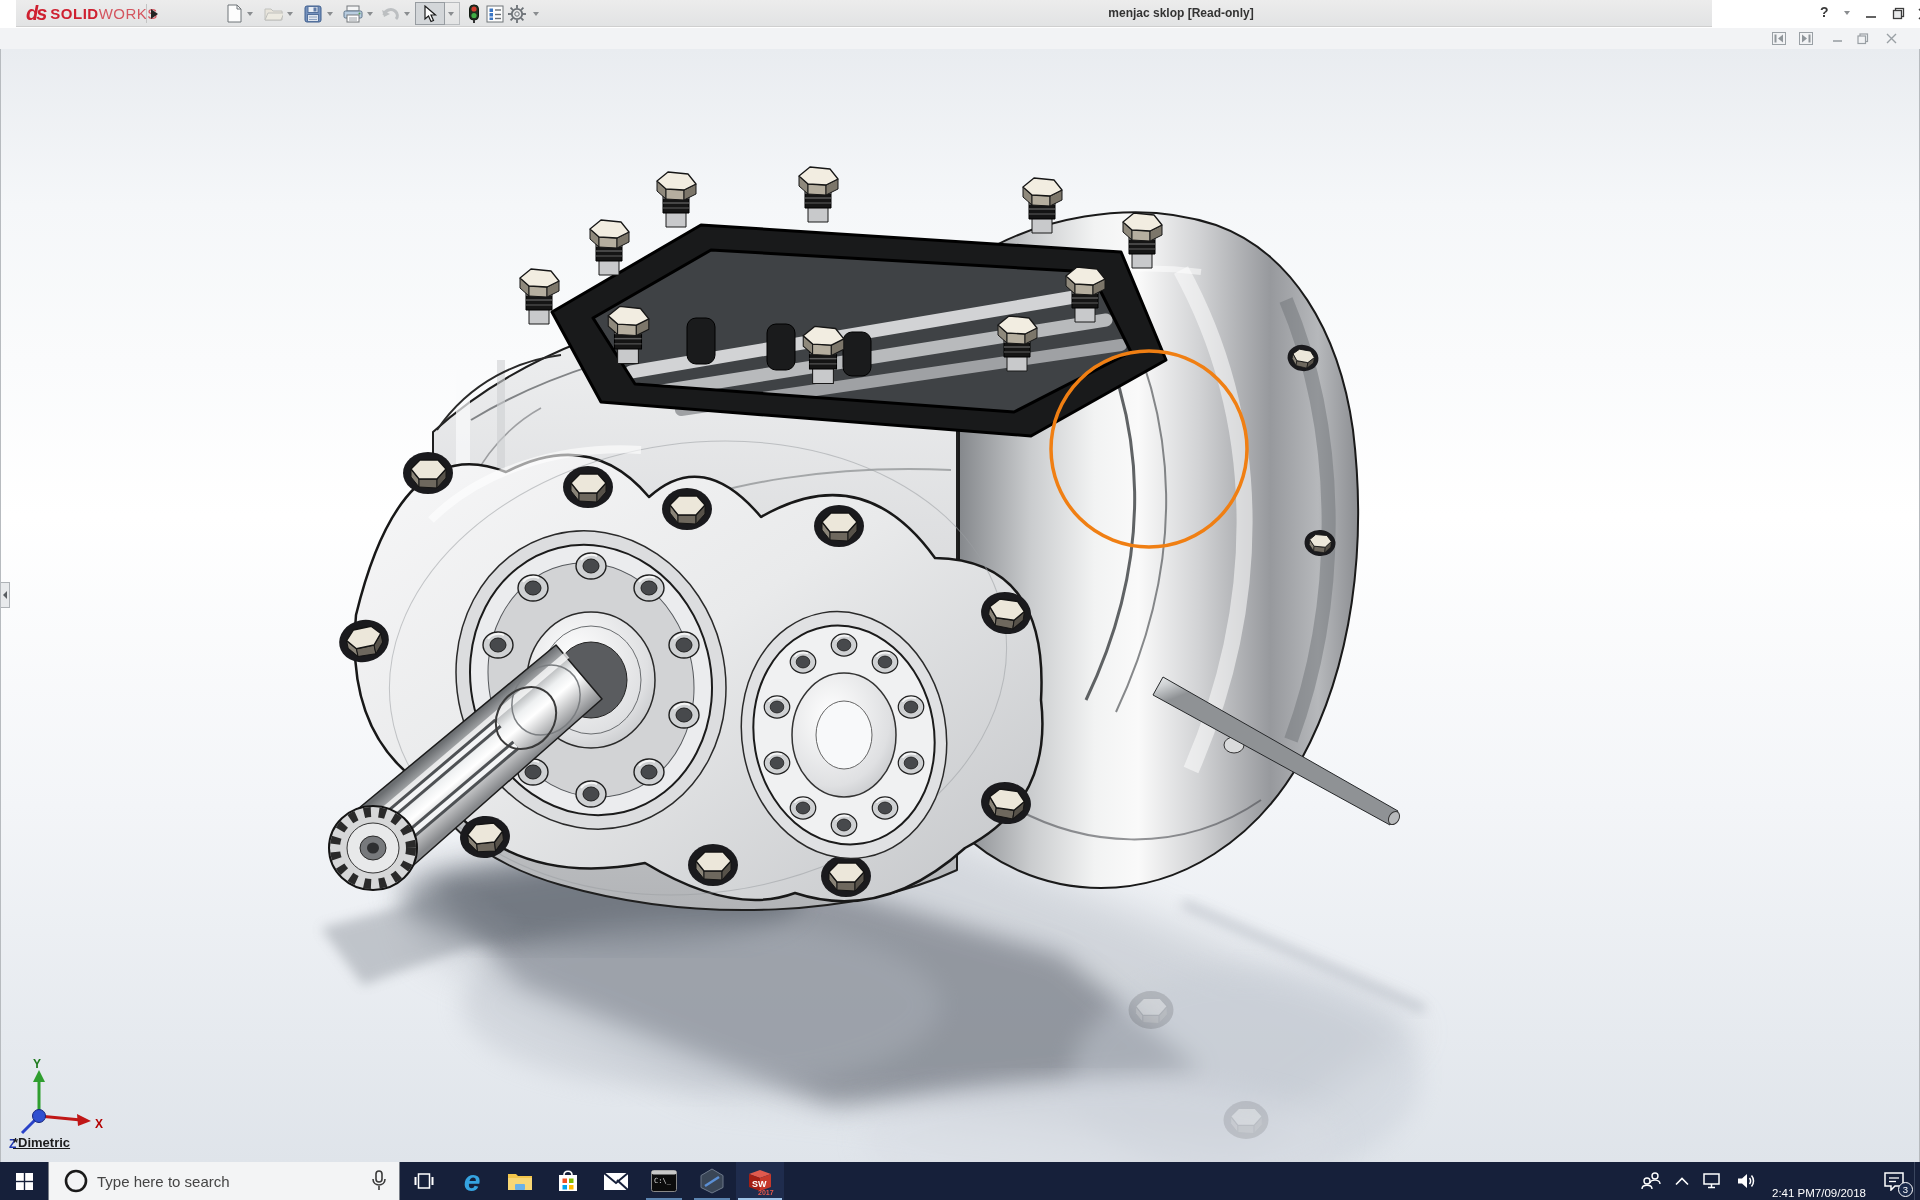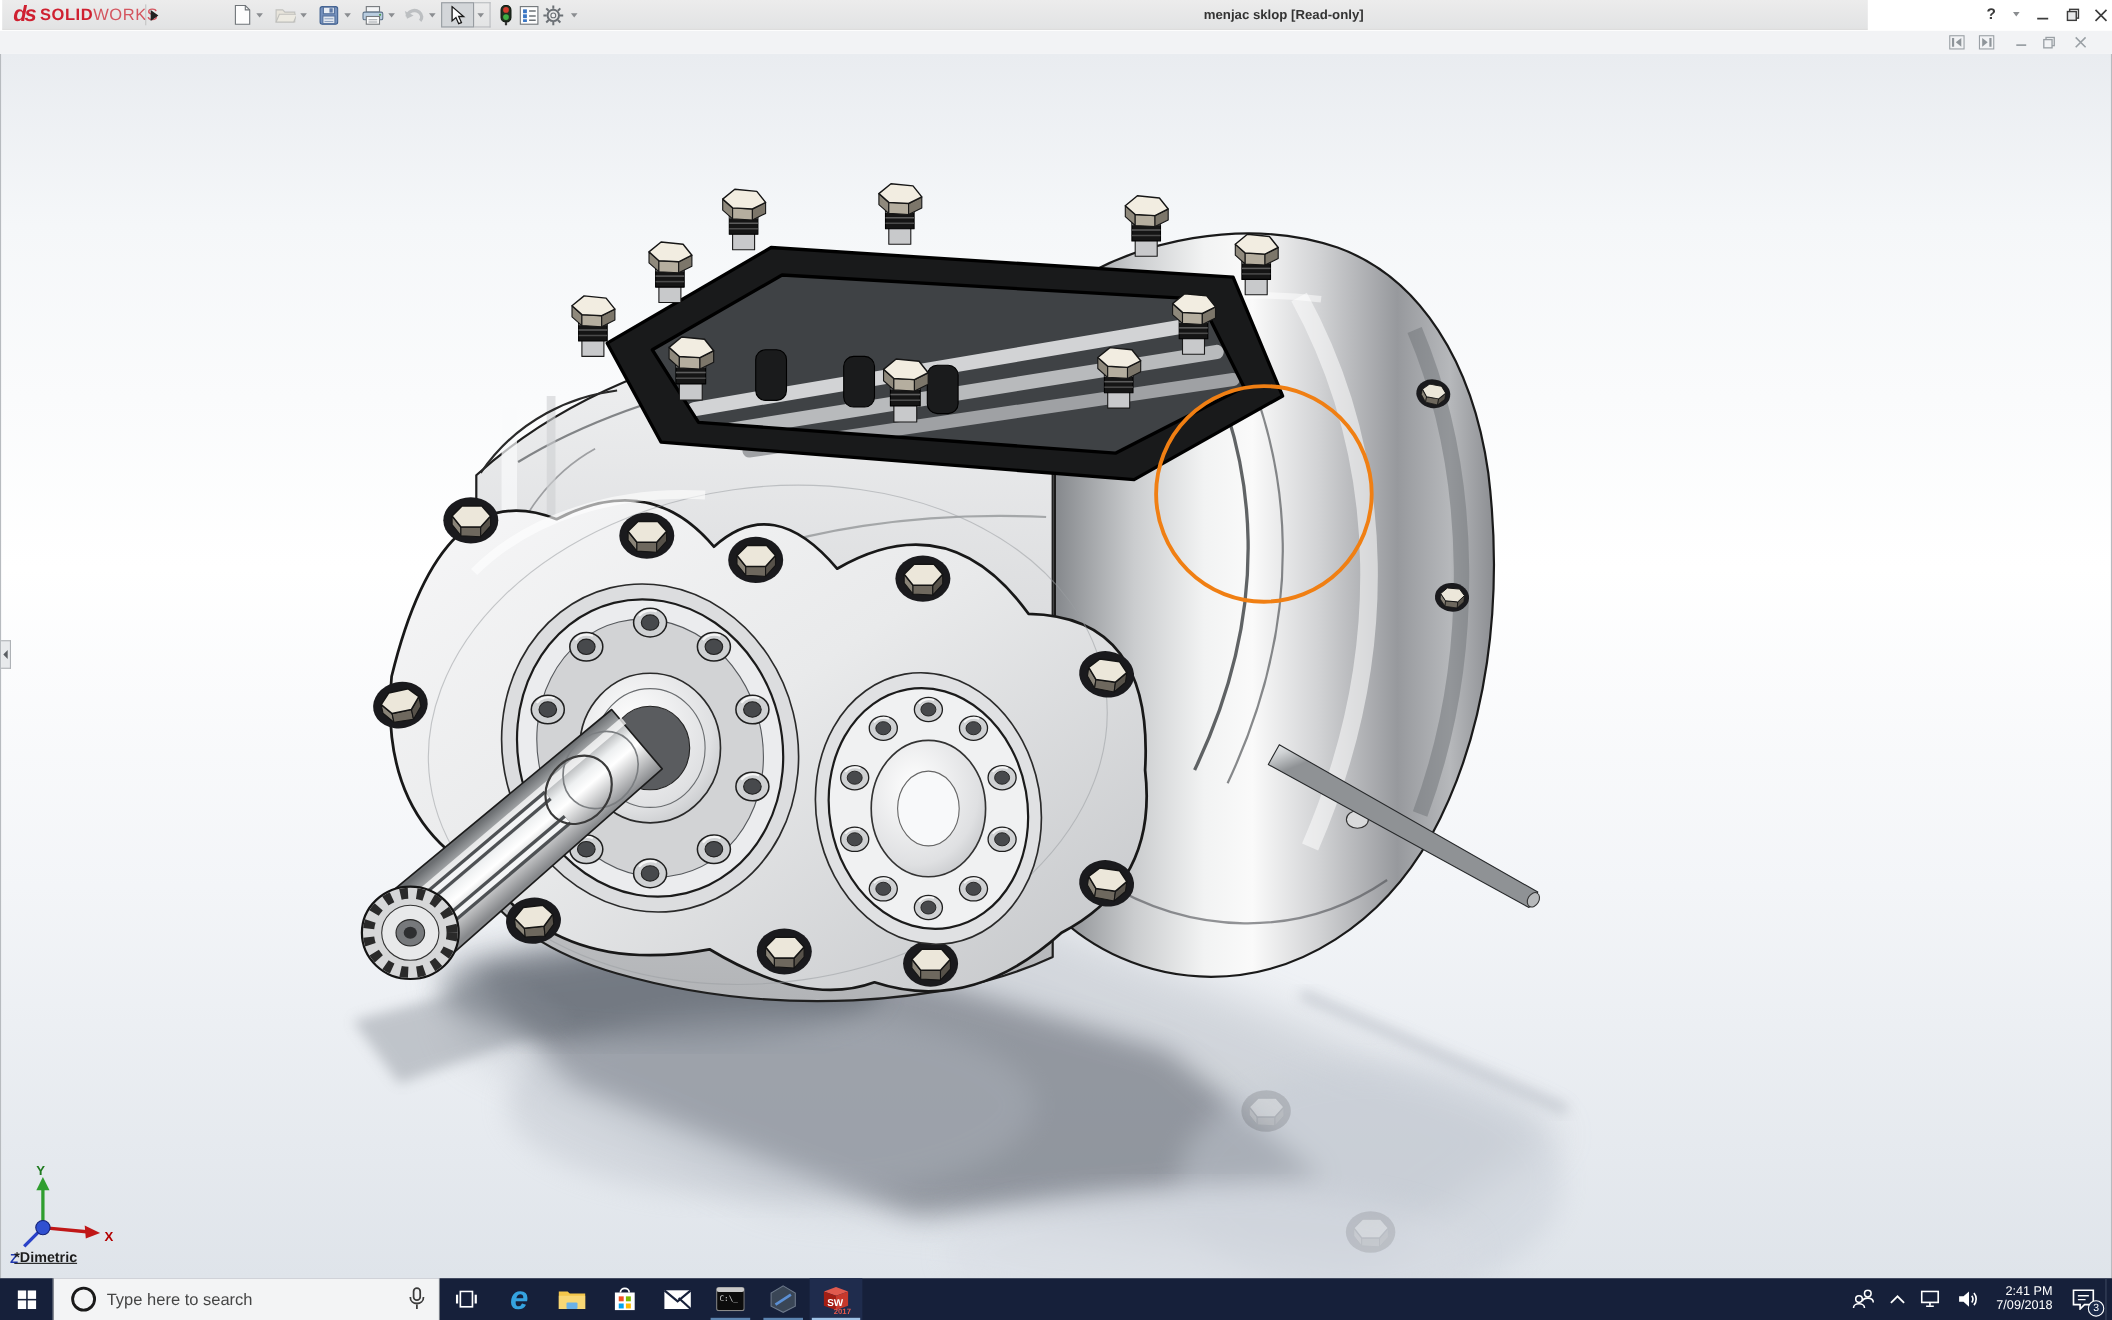--- a/index.html
+++ b/index.html
@@ -1,19 +1,19 @@
 <!DOCTYPE html>
 <html><head>
 <meta charset="utf-8">
 <style>
   * { margin:0; padding:0; box-sizing:border-box; }
   html,body { width:1920px; height:1200px; overflow:hidden; font-family:"Liberation Sans",sans-serif; background:#fff; }
 
   
-  #titlebar { position:absolute; left:2px; top:0; width:1696px; height:27px;
+  #titlebar { position:absolute; left:16px; top:0; width:1696px; height:27px;
     background:linear-gradient(#ececec,#e2e3e4); border-bottom:1px solid #cfcfcf; z-index:50; }
   #sw-logo { position:absolute; left:10px; top:3px; height:21px; display:flex; align-items:center; color:#cf2030; }
   #sw-logo .dsmark { font-style:italic; font-weight:bold; font-size:20px; letter-spacing:-2px; margin-right:5px; }
   #sw-logo .solid { font-weight:bold; font-size:15px; letter-spacing:.5px; }
   #sw-logo .works { font-weight:normal; font-size:15px; letter-spacing:.5px; color:#d4555f; }
   #flyout { position:absolute; left:130px; top:4px; width:16px; height:19px; border-left:1px solid #c4c4c4; display:flex; align-items:center; justify-content:center; }
   #flyout .tri { width:0; height:0; border-left:7px solid #222; border-top:5px solid transparent; border-bottom:5px solid transparent; }
 
   .tbi { position:absolute; top:3px; width:22px; height:21px; display:flex; align-items:center; justify-content:center; }
   .dd { position:absolute; top:12px; width:0; height:0; border-left:3.5px solid transparent; border-right:3.5px solid transparent; border-top:4px solid #8a8d90; }
@@ -554,21 +554,21 @@
         <line x1="5" y1="14.5" x2="12" y2="14.5" stroke="#fff" stroke-width="1.5"></line>
           <line x1="8.5" y1="11" x2="8.5" y2="14" stroke="#fff" stroke-width="1.5"></line>
       </svg>
     </div>
     <div class="tray-i">
       <svg width="20" height="16">
         <polygon points="1,5.5 5,5.5 10,1 10,15 5,10.5 1,10.5" fill="#fff"></polygon>
         <path d="M12.5,5 A5,5 0 0 1 12.5,11 M14.5,2.5 A8.5,8.5 0 0 1 14.5,13.5" fill="none" stroke="#fff" stroke-width="1.5"></path>
       </svg>
     </div>
-    <div id="clock" class="tray-i" style="flex-direction:column; align-items:flex-end; justify-content:center">
+    <div id="clock" class="tray-i" style="flex-direction:row; align-items:flex-end; justify-content:center">
       <div>2:41 PM</div>
       <div>7/09/2018</div>
     </div>
     <div class="tray-i" style="width:40px">
       <svg width="22" height="20">
         <path d="M2,2 h18 v13 h-8 l-4,4 v-4 h-6 z" fill="none" stroke="#fff" stroke-width="1.5"></path>
         <line x1="6" y1="7" x2="16" y2="7" stroke="#fff" stroke-width="1.3"></line>
           <line x1="6" y1="10.5" x2="13" y2="10.5" stroke="#fff" stroke-width="1.3"></line>
       </svg>
       <div class="badge">3</div>

